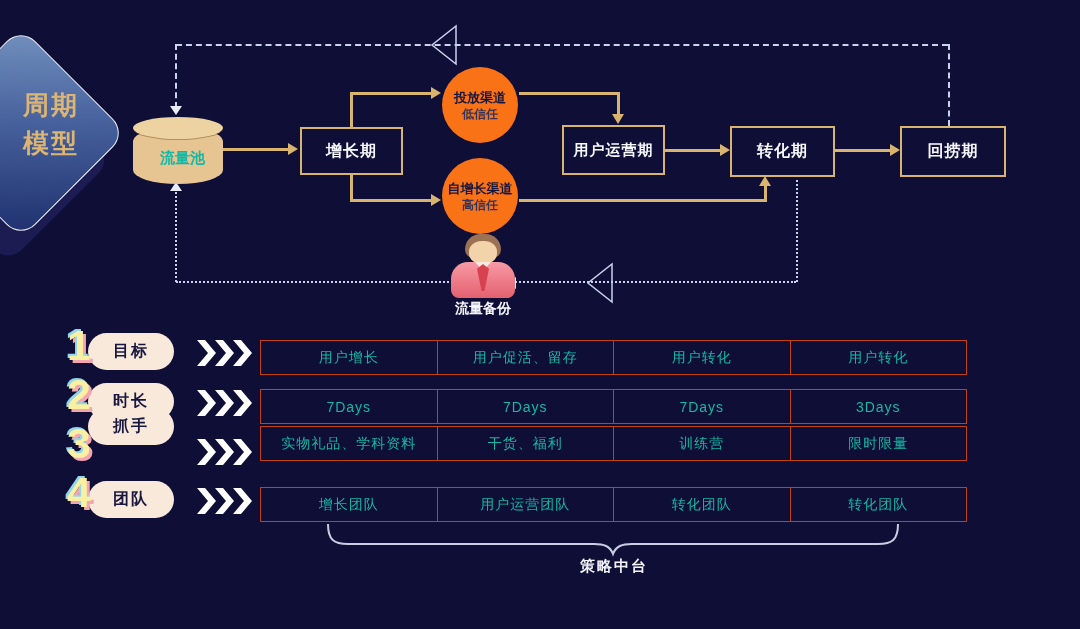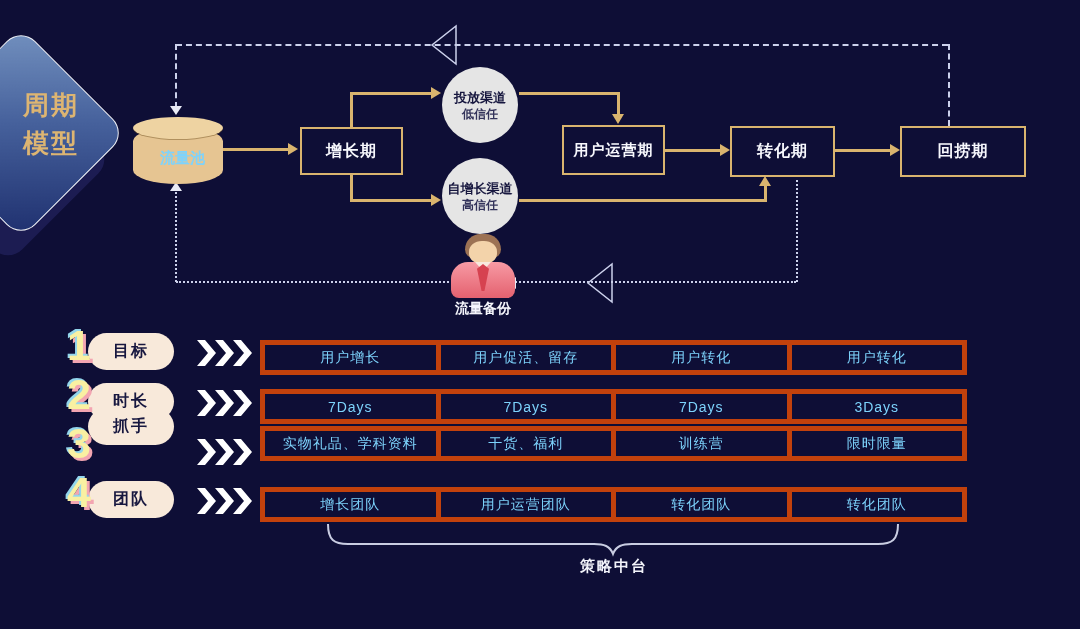--- a/index.html
+++ b/index.html
@@ -36,32 +36,32 @@
   .dot-h  { border-top:2px dotted #ccd1ec; }
   .war-down { width:0;height:0;border-style:solid; border-width:9px 6px 0 6px; border-color:#e9ebf6 transparent transparent transparent; }
   .war-up   { width:0;height:0;border-style:solid; border-width:0 6px 9px 6px; border-color:transparent transparent #e9ebf6 transparent; }
   .war-left { width:0;height:0;border-style:solid; border-width:6px 9px 6px 0; border-color:transparent #e9ebf6 transparent transparent; }
 
   
   .stage-box { border:2px solid #d9b46e; background:rgba(14,14,54,.2);
     display:flex; align-items:center; justify-content:center;
     color:#f7f8fd; font-weight:700; font-size:16px; letter-spacing:1px; }
   .channel-circle { width:76px; height:76px; border-radius:50%;
-    background:#e5e5e5; display:flex; flex-direction:column;
+    background:#f97316; display:flex; flex-direction:column;
     align-items:center; justify-content:center; text-align:center; }
   .channel-name { color:#16163e; font-size:13px; font-weight:800; line-height:17px; }
   .channel-trust { color:#33335a; font-size:12px; font-weight:600; line-height:16px; }
 
   .cylinder { left:133px; top:117px; width:90px; height:67px; }
   .cyl-body { position:absolute; left:0; top:10px; width:90px; height:57px;
     background:#e6c592; border-radius:45px/14px; }
   .cyl-top { position:absolute; left:0; top:0; width:90px; height:22px;
     background:#eed3a2; border-radius:50%; box-shadow:0 1px 0 rgba(110,80,30,.45); }
   .cyl-label { position:absolute; left:0; top:32px; width:90px; text-align:center;
-    color:#7dd3fc; font-size:15px; font-weight:800;padding-left:9px; }
+    color:#14b8a6; font-size:15px; font-weight:800;padding-left:9px; }
 
   
   .person { left:448px; top:234px; width:70px; height:66px; z-index:6; }
   .p-hair { position:absolute; left:17px; top:0; width:36px; height:24px;
     background:#9c7254; border-radius:18px 18px 10px 10px; }
   .p-face { position:absolute; left:21px; top:7px; width:28px; height:23px;
     background:#f3d3aa; border-radius:46%; }
   .p-body { position:absolute; left:3px; top:28px; width:64px; height:36px;
     background:linear-gradient(180deg,#f79aa4,#e4616f); border-radius:17px 17px 8px 8px; }
   .p-collar { position:absolute; left:27px; top:28px; width:0; height:0; border-style:solid;
@@ -71,22 +71,22 @@
   .backup-label { left:437px; top:300px; width:92px; text-align:center;
     font-size:14px; font-weight:800; color:#f5f6fc; }
 
   
   .row-num { width:48px; text-align:center; font-size:43px; font-weight:800;
     color:#f9f0a2; text-shadow:-2px -2px 0 #93d6ec, 3px 3px 0 #f3a5b1; z-index:3; }
   .row-pill { width:86px; height:37px; background:#f8e9da; border-radius:19px;
     display:flex; align-items:center; justify-content:center;
     color:#17173f; font-size:16px; font-weight:800; letter-spacing:2px; z-index:2; }
   .cells { left:260px; width:707px; height:35px; display:flex; }
-  .cell { flex:1; border:5px solid #c2410c; display:flex; align-items:center;
-    justify-content:center; font-size:14px; color:#7dd3fc; letter-spacing:1px; }
+  .cell { flex:1; border:1px solid #c2410c; display:flex; align-items:center;
+    justify-content:center; font-size:14px; color:#14b8a6; letter-spacing:1px; }
   .cell + .cell { border-left:none; }
   .brace-label { left:553px; top:557px; width:122px; text-align:center;
     font-size:15px; font-weight:800; color:#f2f3fa; letter-spacing:2px; }
 </style>
 </head>
 <body>
 
 <div class="abs diamond-back"></div>
 <div class="abs diamond-main"></div>
 <div class="abs badge-title">
@@ -157,21 +157,21 @@
 </div>
 
 <div class="abs stage-box" style="left:562px;top:125px;width:103px;height:50px;font-size:15px;">
   <span>用户运营期</span>
 </div>
 
 <div class="abs stage-box" style="left:730px;top:126px;width:105px;height:51px;">
   <span>转化期</span>
 </div>
 
-<div class="abs stage-box" style="left:900px;top:126px;width:126px;height:51px;">
+<div class="abs stage-box" style="left:900px;top:126px;width:106px;height:51px;">
   <span>回捞期</span>
 </div>
 
 <div class="abs person">
   <div class="p-hair"></div>
   <div class="p-face"></div>
   <div class="p-body"></div>
   <div class="p-collar"></div>
   <div class="p-tie"></div>
 </div>

